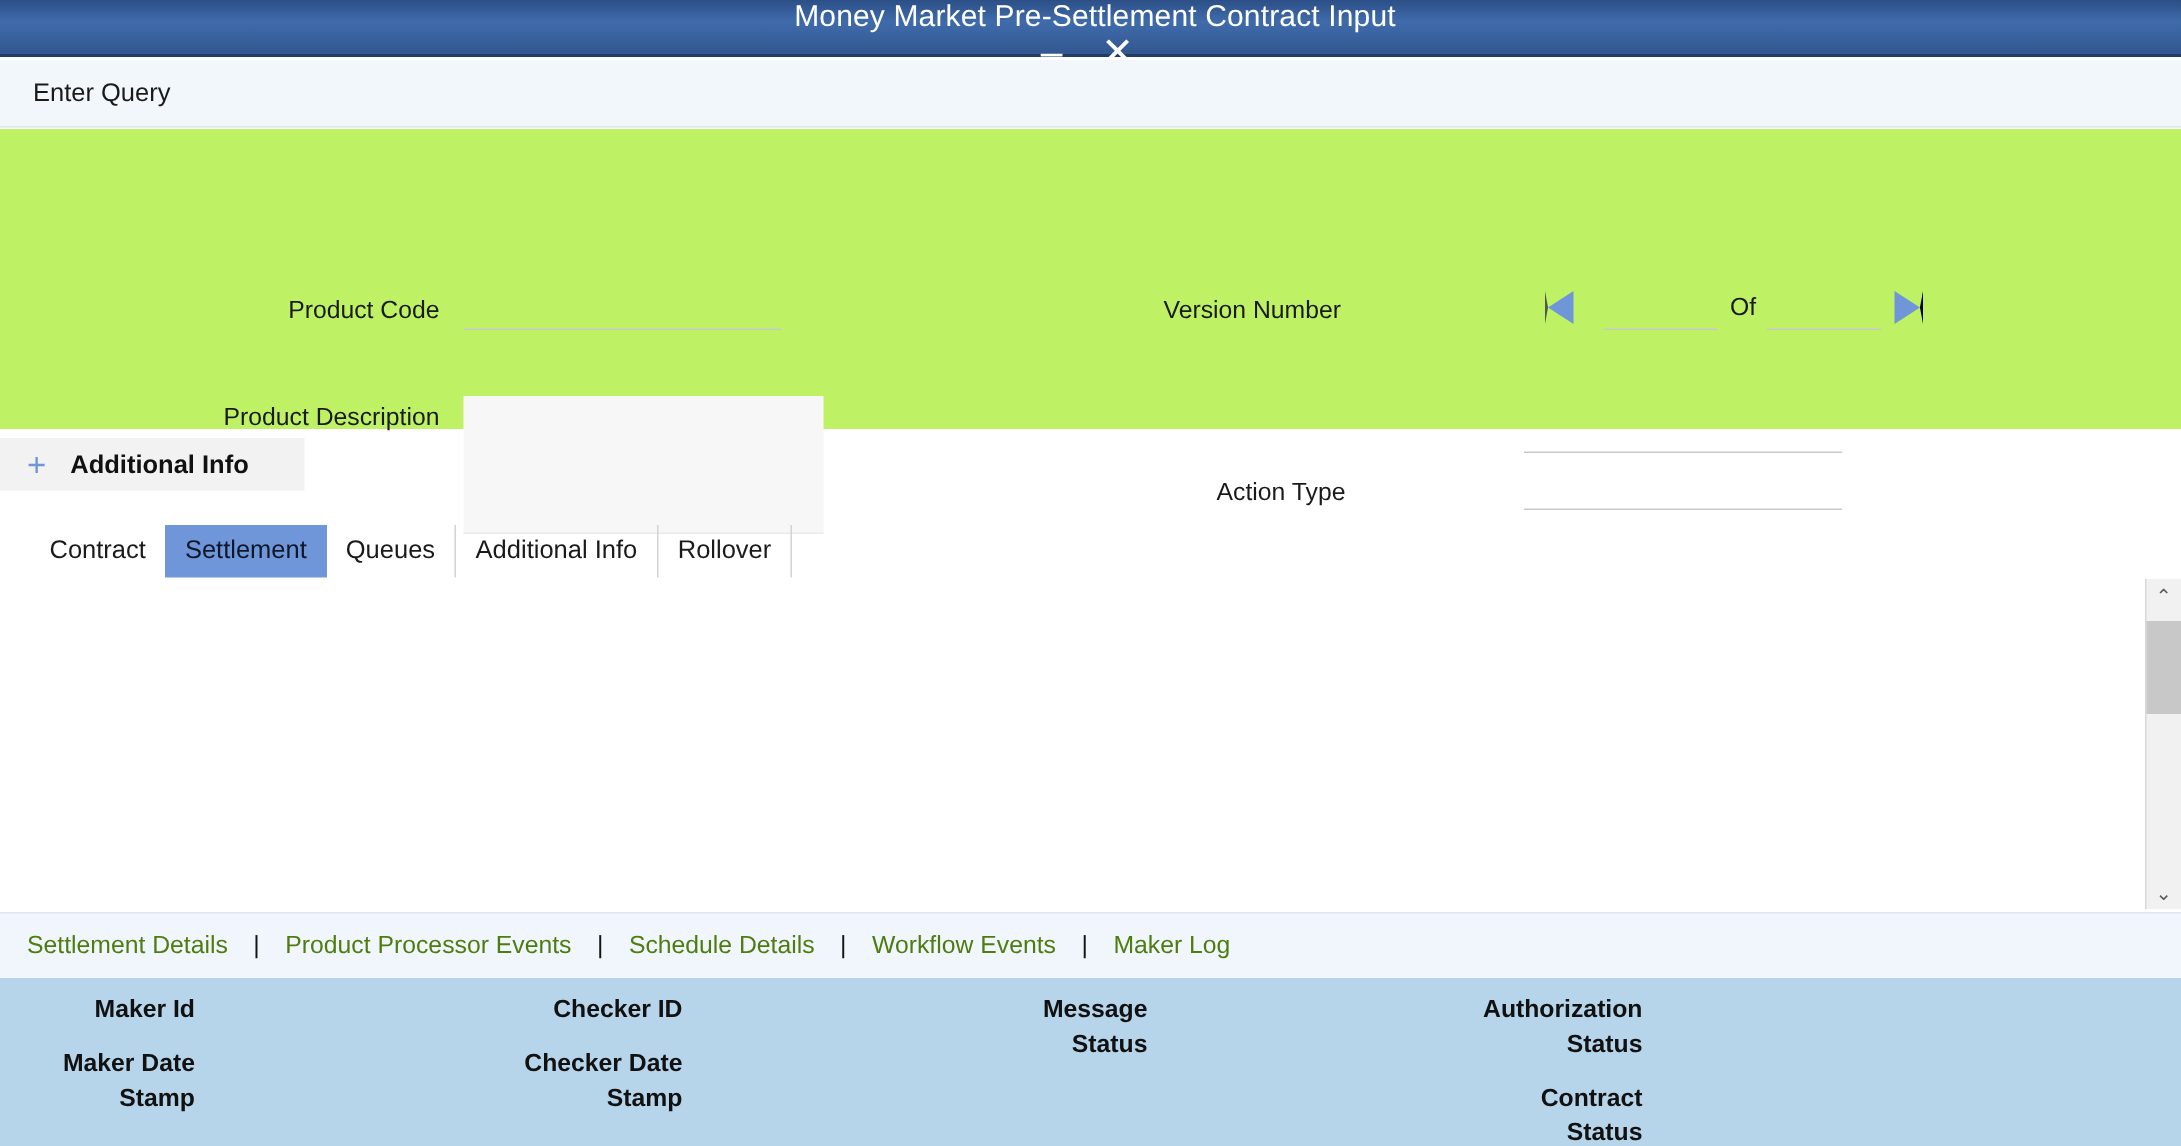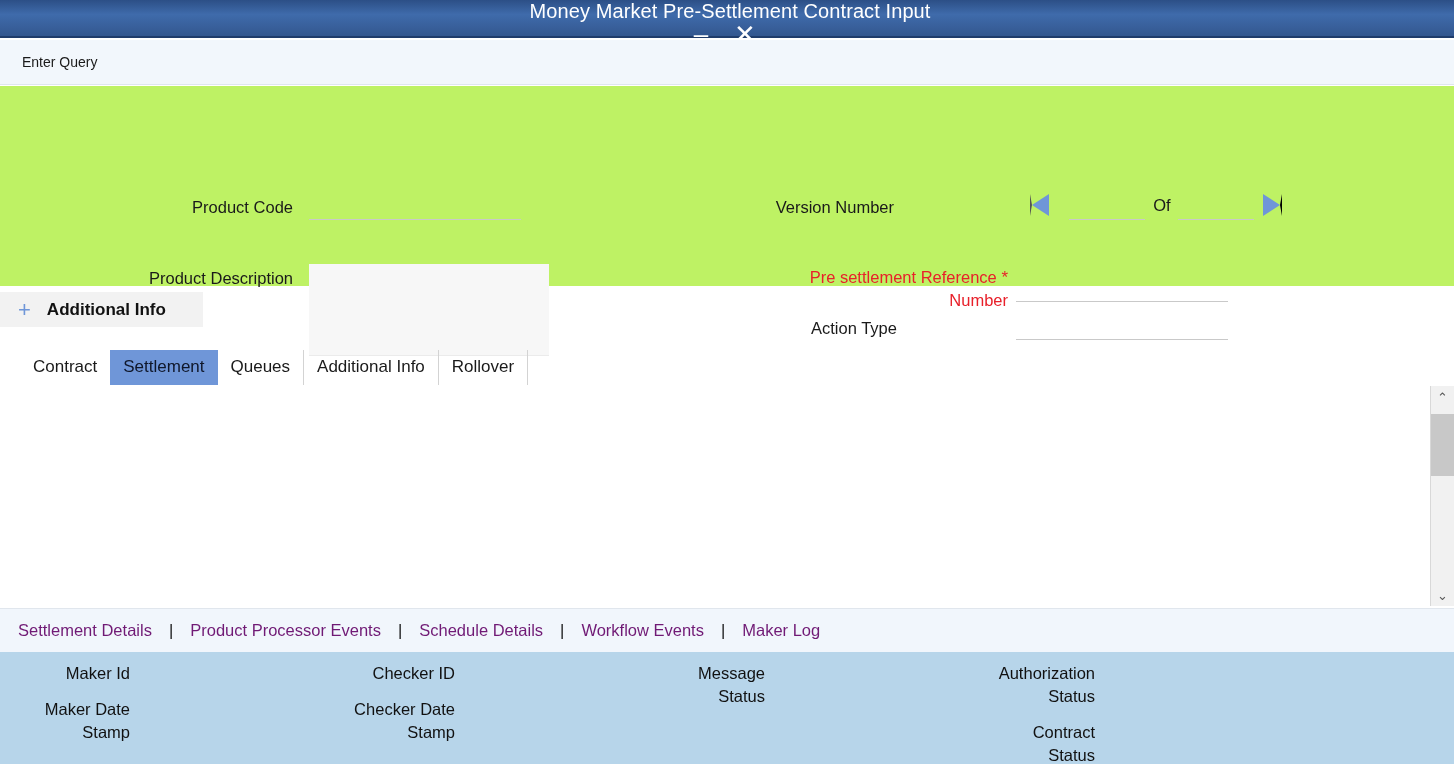--- a/index.html
+++ b/index.html
@@ -63,21 +63,21 @@
     position: absolute;
     left: 0; top: 40px;
     width: 1454px; height: 45px;
     background: #f2f7fc;
     border-bottom: 1px solid #dfe6ee;
     display: flex;
     align-items: center;
     padding-left: 18px;
   }
   .toolbar-item {
-    font-size: 14px;
+    font-size: 17px;
     color: #1a1a1a;
     cursor: pointer;
     padding: 3px 4px;
   }
 
   
   .form-top {
     position: absolute;
     left: 0; top: 86px;
     width: 1454px; height: 200px;
@@ -250,38 +250,39 @@
     width: 1454px; height: 44px;
     background: #f1f6fc;
     border-top: 1px solid #e0e6ed;
     display: flex;
     align-items: center;
     padding-left: 12px;
     gap: 0;
   }
   .linkbar-link {
     font-size: 16.5px;
-    color: #701a75;
+    color: #4d7c0f;
     cursor: pointer;
     padding: 2px 6px;
     text-align: center;
   }
   .linkbar-sep {
     font-size: 16.5px;
     color: #141414;
     padding: 0 11px;
     user-select: none;
   }
 
   
   .footer {
     position: absolute;
     left: 0; top: 652px;
     width: 1454px; height: 112px;
     background: #b7d5ea;
+    font-weight: bold;
   }
   .footer-col {
     position: absolute;
     top: 10px;
   }
   .footer-lbl {
     font-size: 16.5px;
     color: #111;
     text-align: right;
     line-height: 23px;
@@ -317,25 +318,20 @@
     <div class="abs fld-label pd-label">Product Description</div>
     <textarea class="abs inp-filled pd-input" placeholder="" style=""></textarea>
 
     <div class="abs fld-label vn-label">Version Number</div>
     <button class="abs arrow-btn arrow-left vn-prev"></button>
     <input class="abs inp-underline vn-input1" type="text" value="" style="">
     <div class="abs vn-of">Of</div>
     <input class="abs inp-underline vn-input2" type="text" value="" style="">
     <button class="abs arrow-btn arrow-right vn-next"></button>
 
-    <div class="abs fld-label req psr-label">
-      <span>Pre settlement Reference</span>
-      <span class="req-star">*</span><br>
-      <span>Number</span>
-    </div>
     <input class="abs inp-underline psr-input" type="text" value="" style="">
 
     <div class="abs fld-label at-label">Action Type</div>
     <input class="abs inp-underline at-input" type="text" value="" style="">
   </div>
 
   <div class="addinfo-bar">
     <span class="addinfo-plus">+</span>
     <span class="addinfo-text">Additional Info</span>
   </div>

